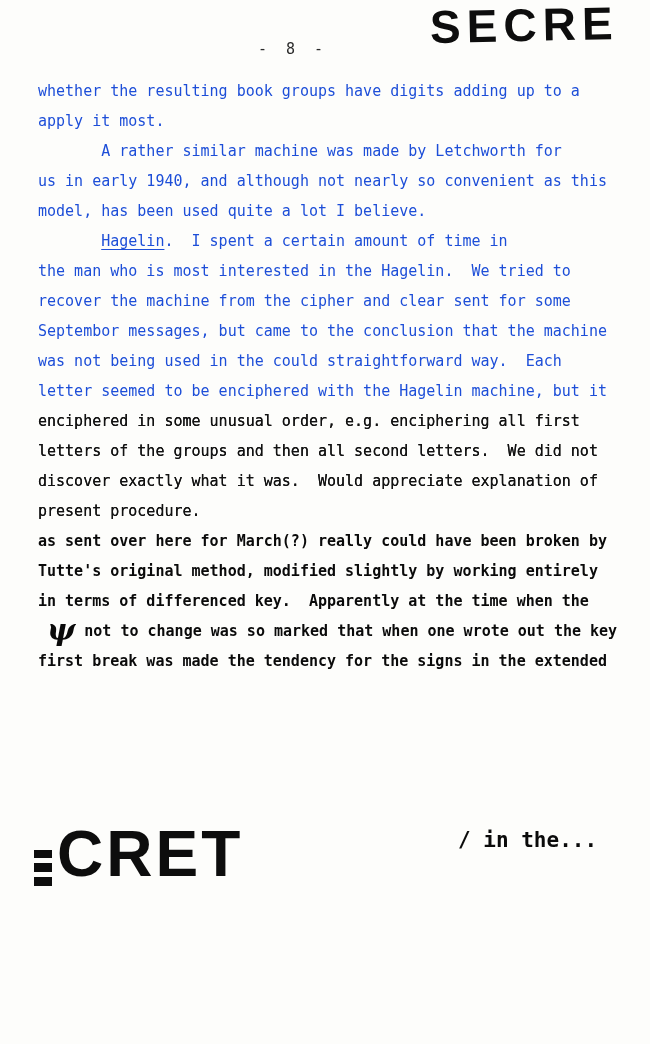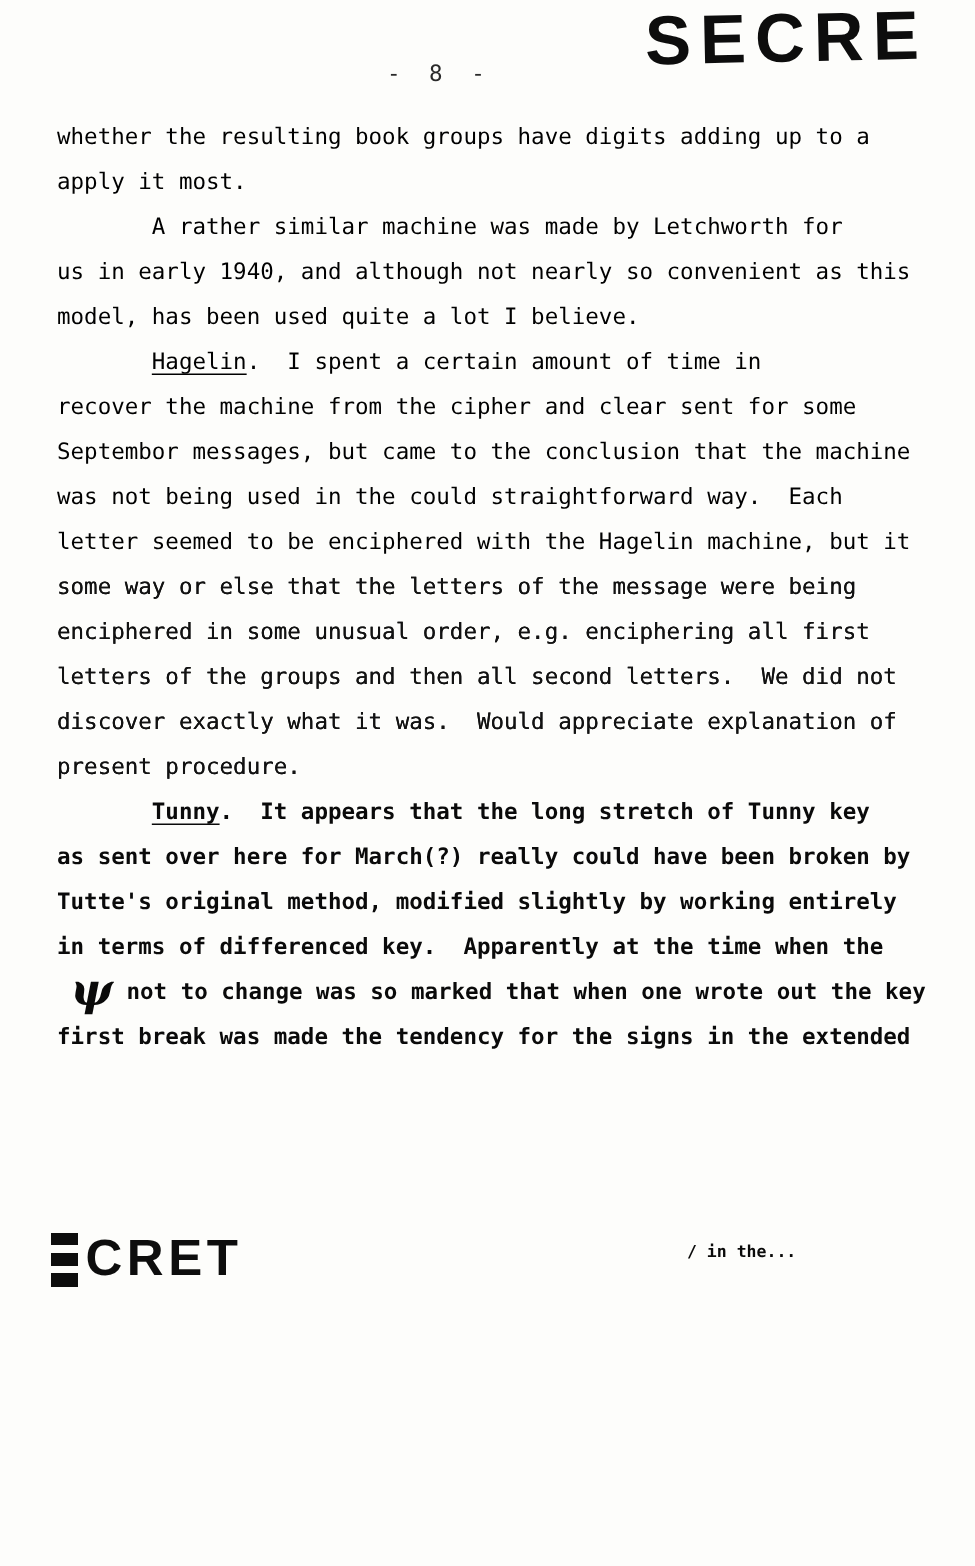--- a/index.html
+++ b/index.html
@@ -44,21 +44,21 @@
     position: absolute;
     left: 38px;
     top: 76px;
     width: 585px;
   }
   .ln {
     height: 30px;
     line-height: 30px;
     font-size: 15px;
     white-space: pre;
-    color: #000000;
+    color: #1d4ed8;
   }
   .ln.dark { color: #121212; text-shadow: 0 0 0.4px #121212; }
   .ln.bold { color: #0a0a0a; font-weight: bold; }
   .u { text-decoration: underline; text-underline-offset: 3px; }
 
   
   .psi {
     font-family: "DejaVu Serif", serif;
     font-style: italic;
     font-weight: bold;
@@ -66,36 +66,36 @@
     position: relative;
     top: 4px;
     line-height: 0;
   }
 
   
   .catchword {
     position: absolute;
     left: 458px;
     top: 828px;
-    font-size: 11px;
+    font-size: 21px;
     font-weight: bold;
     color: #0a0a0a;
     white-space: pre;
   }
 
   
   .stamp-bottom {
     position: absolute;
     left: 34px;
     top: 822px;
     display: flex;
-    align-items: flex-start;
+    align-items: flex-end;
     font-family: "Liberation Sans", sans-serif;
     font-weight: 900;
-    font-size: 34px;
+    font-size: 64px;
     line-height: 1;
     letter-spacing: 3px;
     color: #0d0d0d;
     white-space: nowrap;
   }
   .partial-s {
     display: inline-block;
     width: 18px;
     height: 36px;
     margin-right: 5px;
@@ -116,30 +116,29 @@
 
   <div class="page-number">- 8 -</div>
 
   <div class="text-block">
     <div class="ln"><span></span><span class="u"></span><span class="psi"></span><span>whether the resulting book groups have digits adding up to a</span></div>
     <div class="ln"><span></span><span class="u"></span><span class="psi"></span><span>apply it most.</span></div>
     <div class="ln"><span></span><span class="u"></span><span class="psi"></span><span>       A rather similar machine was made by Letchworth for</span></div>
     <div class="ln"><span></span><span class="u"></span><span class="psi"></span><span>us in early 1940, and although not nearly so convenient as this</span></div>
     <div class="ln"><span></span><span class="u"></span><span class="psi"></span><span>model, has been used quite a lot I believe.</span></div>
     <div class="ln"><span>       </span><span class="u">Hagelin</span><span class="psi"></span><span>.  I spent a certain amount of time in</span></div>
+    <div class="ln"><span></span><span class="u"></span><span class="psi"></span><span>the man who is most interested in the Hagelin.  We tried to</span></div>
     <div class="ln"><span></span><span class="u"></span><span class="psi"></span><span>recover the machine from the cipher and clear sent for some</span></div>
     <div class="ln"><span></span><span class="u"></span><span class="psi"></span><span>Septembor messages, but came to the conclusion that the machine</span></div>
     <div class="ln"><span></span><span class="u"></span><span class="psi"></span><span>was not being used in the could straightforward way.  Each</span></div>
     <div class="ln"><span></span><span class="u"></span><span class="psi"></span><span>letter seemed to be enciphered with the Hagelin machine, but it</span></div>
-    <div class="ln dark"><span></span><span class="u"></span><span class="psi"></span><span>some way or else that the letters of the message were being</span></div>
     <div class="ln dark"><span></span><span class="u"></span><span class="psi"></span><span>enciphered in some unusual order, e.g. enciphering all first</span></div>
     <div class="ln dark"><span></span><span class="u"></span><span class="psi"></span><span>letters of the groups and then all second letters.  We did not</span></div>
     <div class="ln dark"><span></span><span class="u"></span><span class="psi"></span><span>discover exactly what it was.  Would appreciate explanation of</span></div>
     <div class="ln dark"><span></span><span class="u"></span><span class="psi"></span><span>present procedure.</span></div>
-    <div class="ln bold"><span>       </span><span class="u">Tunny</span><span class="psi"></span><span>.  It appears that the long stretch of Tunny key</span></div>
     <div class="ln bold"><span></span><span class="u"></span><span class="psi"></span><span>as sent over here for March(?) really could have been broken by</span></div>
     <div class="ln bold"><span></span><span class="u"></span><span class="psi"></span><span>Tutte's original method, modified slightly by working entirely</span></div>
     <div class="ln bold"><span></span><span class="u"></span><span class="psi"></span><span>in terms of differenced key.  Apparently at the time when the</span></div>
     <div class="ln bold"><span> </span><span class="u"></span><span class="psi">ψ</span><span> not to change was so marked that when one wrote out the key</span></div>
     <div class="ln bold"><span></span><span class="u"></span><span class="psi"></span><span>first break was made the tendency for the signs in the extended</span></div>
   </div>
 
   <div class="catchword">/ in the...</div>
 
   <div class="stamp-bottom">

